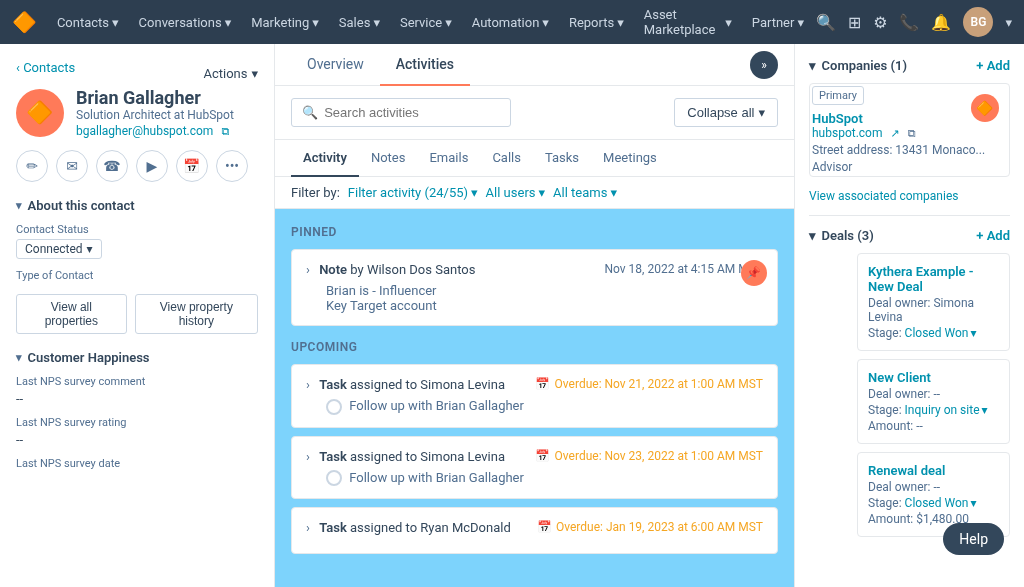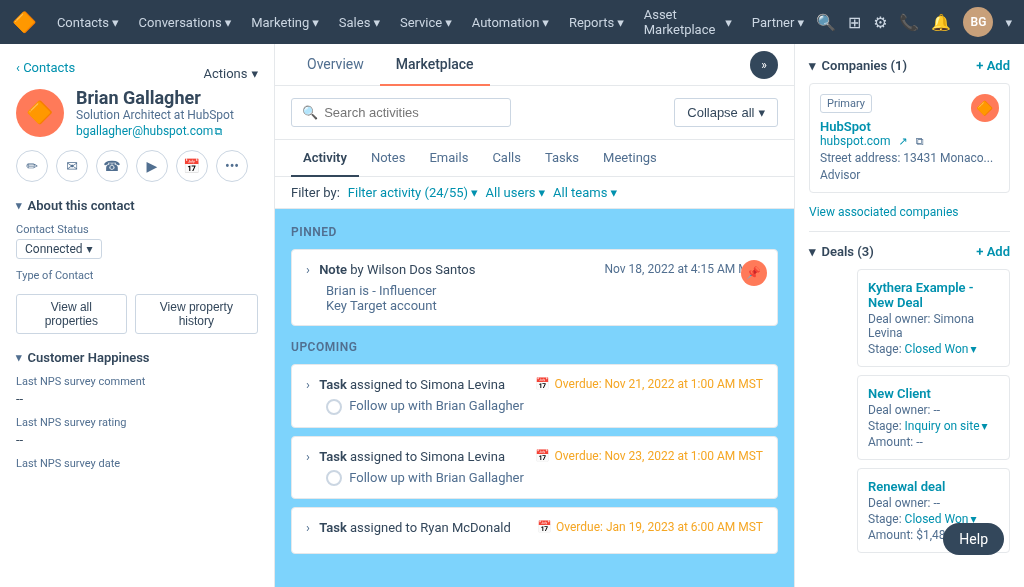--- a/index.html
+++ b/index.html
@@ -78,21 +78,21 @@
       width: 48px; height: 48px;
       border-radius: 50%;
       background: #ff7a59;
       display: flex; align-items: center; justify-content: center;
       color: white; font-size: 24px;
     }
     .contact-name { font-size: 18px; font-weight: 700; color: #33475b; }
     .contact-title { font-size: 12px; color: #516f90; }
     .contact-email {
       font-size: 12px; color: #0091ae; cursor: pointer;
-      display: flex; align-items: center; gap: 1px; margin-top: 2px;
+      display: flex; align-items: center; gap: 8px; margin-top: 2px;
     }
     .action-icons {
       display: flex;
       gap: 8px;
       margin: 12px 0;
     }
     .action-icon-btn {
       width: 32px; height: 32px;
       border-radius: 50%;
       border: 1px solid #cbd6e2;
@@ -373,21 +373,21 @@
       border-radius: 3px;
       padding: 2px 6px;
       font-size: 11px;
       color: #516f90;
       margin-bottom: 6px;
       display: inline-block;
     }
     .company-card {
       border: 1px solid #e5e8eb;
       border-radius: 4px;
-      padding: 10px;
+      padding: 2px;
       margin-bottom: 12px;
       position: relative;
     }
     .company-name {
       color: #0091ae;
       font-weight: 600;
       font-size: 13px;
       cursor: pointer;
     }
     .company-logo {
@@ -558,21 +558,21 @@
     <div class="field-label">Last NPS survey rating</div>
     <div class="field-value">--</div>
 
     <div class="field-label">Last NPS survey date</div>
   </div>
 
   <div class="center-panel">
 
     <div class="tabs-bar">
       <div class="tab">Overview</div>
-      <div class="tab active">Marketplace</div>
+      <div class="tab active">Activities</div>
       <div class="tab-expand-btn">»</div>
     </div>
 
     <div class="activities-toolbar">
       <div class="search-box">
         <span style="color:#516f90;">🔍</span>
         <input type="text" placeholder="Search activities" style="">
       </div>
       <button class="collapse-btn">
         <span>Collapse all</span>

